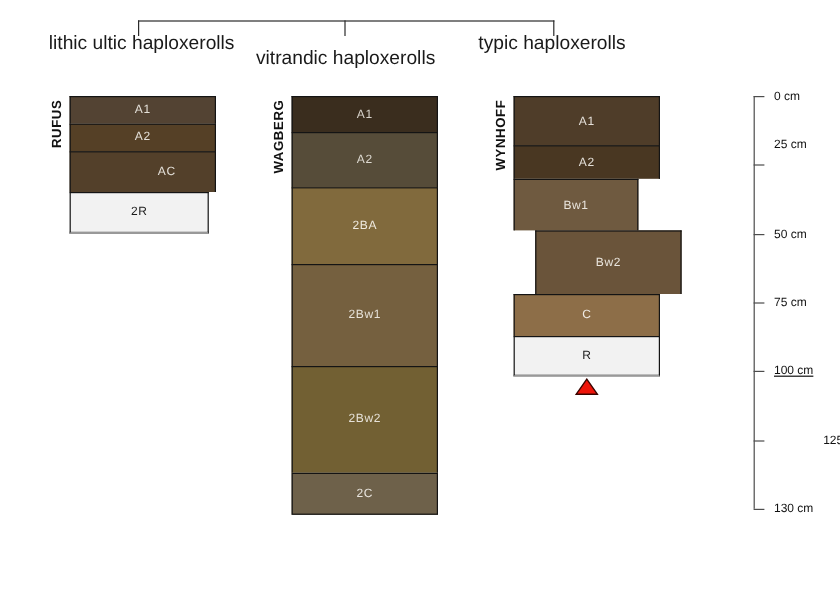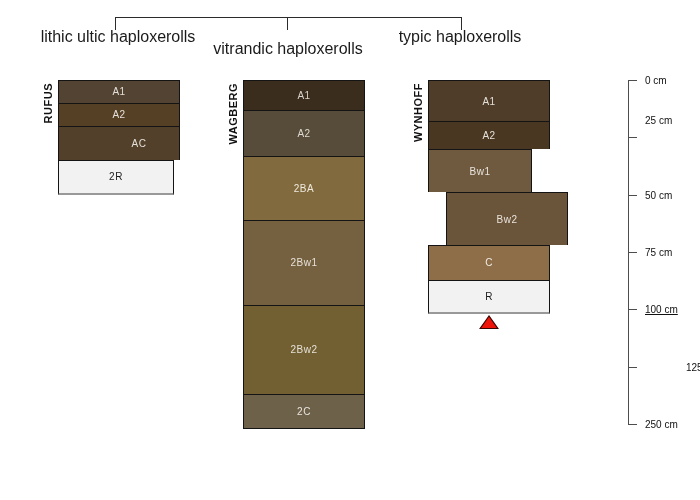--- a/index.html
+++ b/index.html
@@ -106,15 +106,15 @@
       <div class="axis-label" style="left: 645px; top: 116px;">25 cm</div>
       <div class="axis-tick" style="left: 628px; top: 194.665px; width: 9px; height: 1px;"></div>
       <div class="axis-label" style="left: 645px; top: 190.665px;">50 cm</div>
       <div class="axis-tick" style="left: 628px; top: 251.998px; width: 9px; height: 1px;"></div>
       <div class="axis-label" style="left: 645px; top: 247.998px;">75 cm</div>
       <div class="axis-tick" style="left: 628px; top: 309.33px; width: 9px; height: 1px;"></div>
       <div class="axis-label" style="left: 645px; top: 305.33px; text-decoration: underline;">100 cm</div>
       <div class="axis-tick" style="left: 628px; top: 366.662px; width: 9px; height: 1px;"></div>
       <div class="axis-label" style="left: 645px; top: 362.662px; margin-left: 41px;">125 cm</div>
       <div class="axis-tick" style="left: 628px; top: 423.995px; width: 9px; height: 1px;"></div>
-      <div class="axis-label" style="left: 645px; top: 419.995px;">250 cm</div>
+      <div class="axis-label" style="left: 645px; top: 419.995px;">130 cm</div>
     </div>
 </div>
 
 </body></html>

